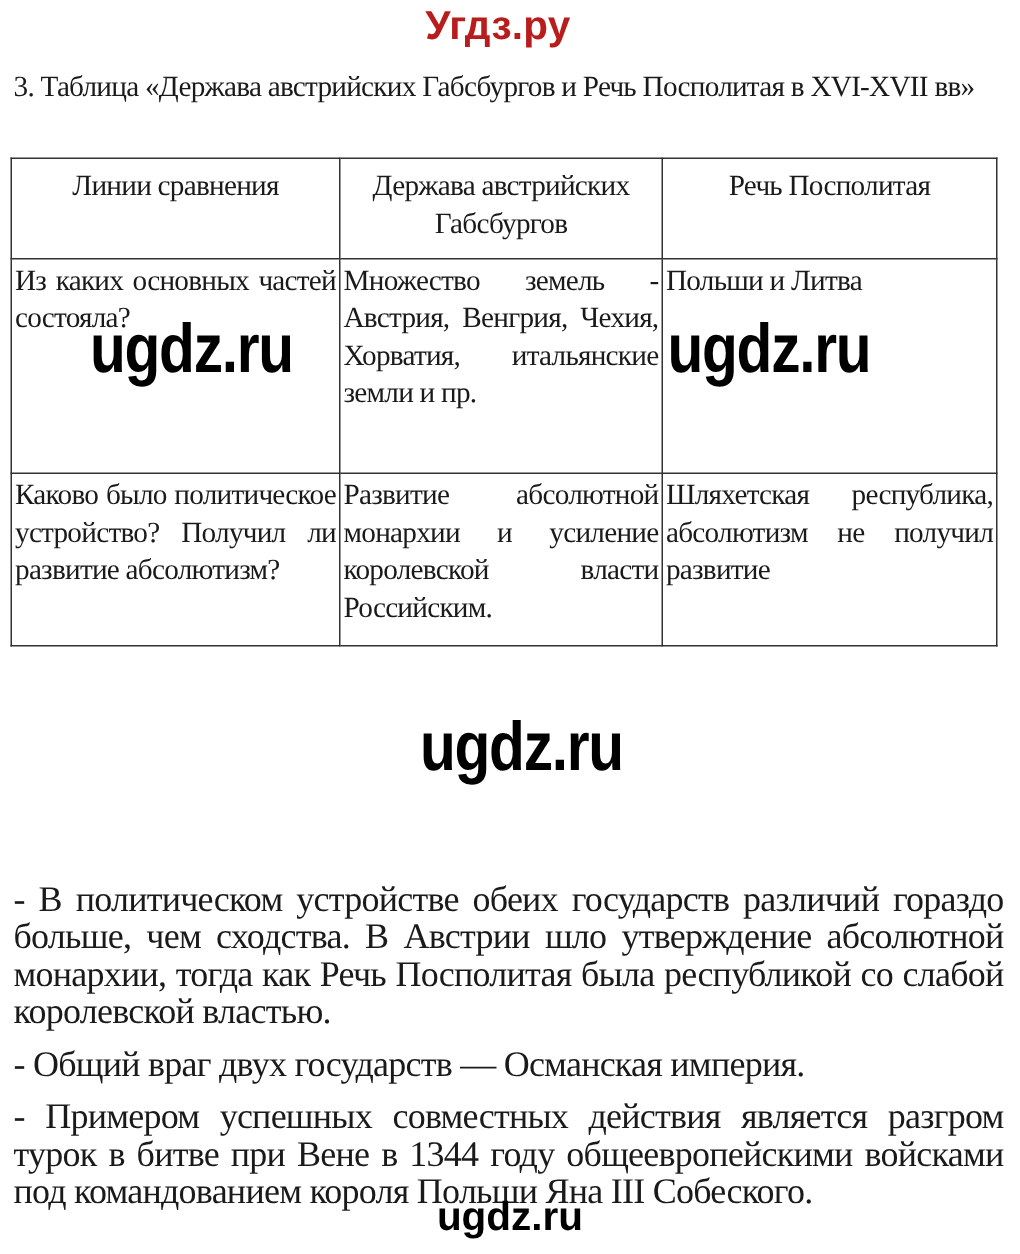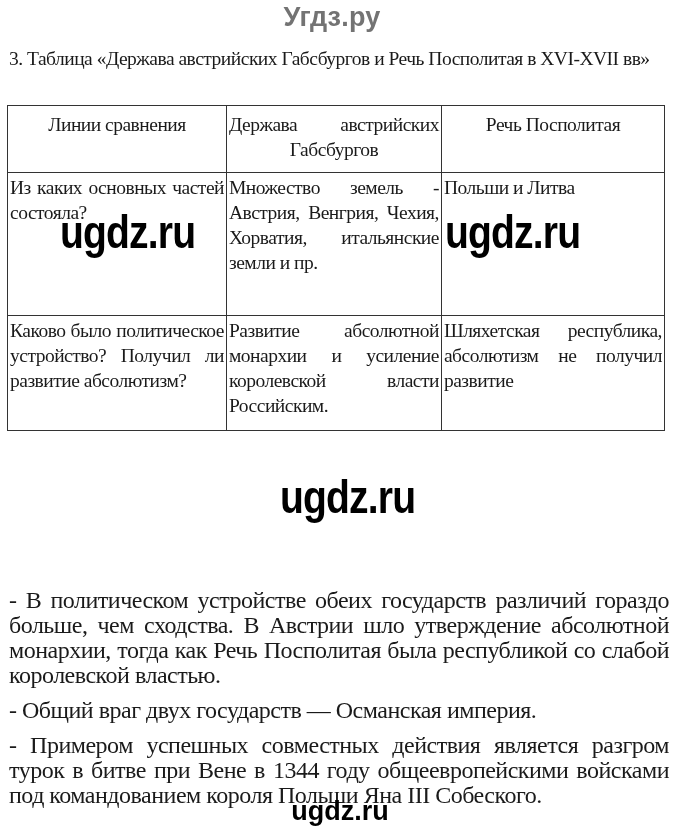--- a/index.html
+++ b/index.html
@@ -17,21 +17,21 @@
     }
     .site-title {
       position: absolute;
       top: 2px;
       left: 0;
       width: 664px;
       text-align: center;
       font-family: "Liberation Sans", sans-serif;
       font-weight: bold;
       font-size: 27px;
-      color: #737373;
+      color: #b91c1c;
       letter-spacing: 0.2px;
     }
     .task-title {
       position: absolute;
       top: 45px;
       left: 9px;
       width: 660px;
       font-size: 19.5px;
       line-height: 27px;
       letter-spacing: -0.5px;
@@ -49,20 +49,21 @@
     }
     table.compare td, table.compare th {
       border: 1.5px solid #333;
       vertical-align: top;
       padding: 2px 2px 0 2px;
       text-align: justify;
       text-align-last: left;
       font-weight: normal;
     }
     table.compare th {
+      text-align: center;
       text-align-last: center;
       padding-top: 6px;
     }
     .col1 { width: 218px; }
     .col2 { width: 214px; }
     .col3 { width: 222px; }
     tr.hdr { height: 67px; }
     tr.r1 { height: 143px; }
     tr.r2 { height: 115px; }
     tr.r3 { height: 165px; }

